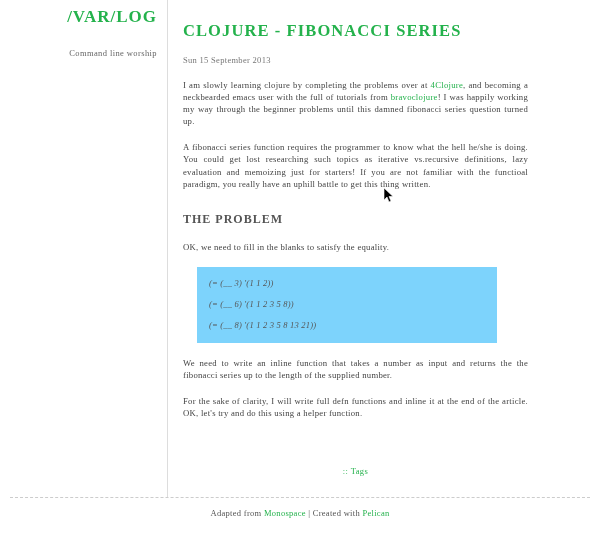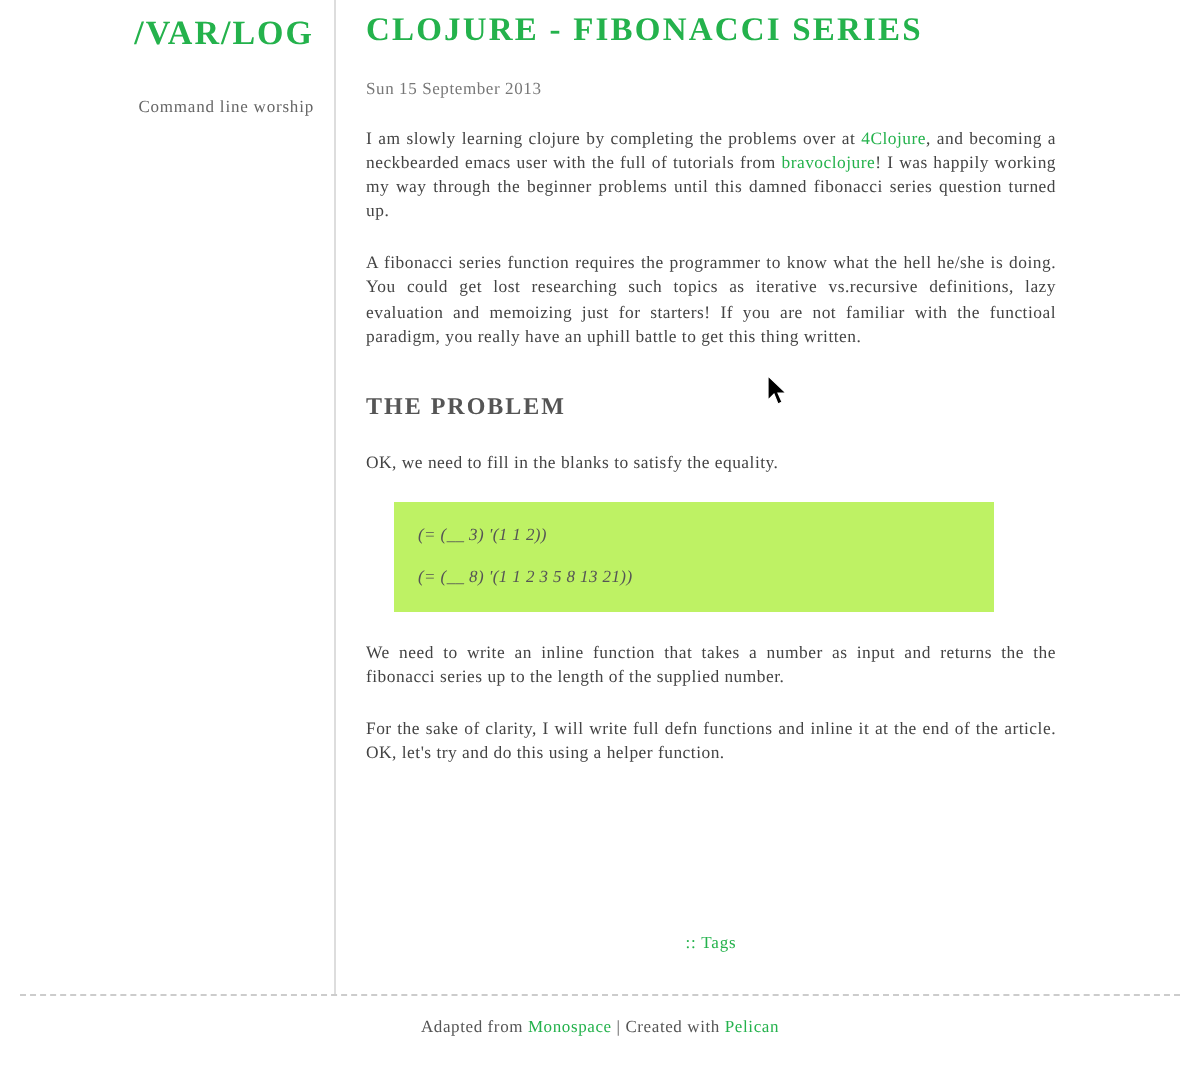--- a/index.html
+++ b/index.html
@@ -53,21 +53,21 @@
     letter-spacing: 0.4px;
     line-height: 12px;
     padding-left: 44px;
   }
   
   .main {
     position: absolute;
     left: 183px;
     top: 0;
     width: 345px;
-    padding-top: 4px;
+    padding-top: 20px;
   }
   h1.post-title {
     font-size: 16.5px;
     font-weight: bold;
     letter-spacing: 1.1px;
     color: #24b24c;
     margin: 0 0 0 0;
     line-height: 22px;
   }
   .post-date {
@@ -89,21 +89,21 @@
     text-decoration: none;
   }
   h2.section-title {
     font-size: 12px;
     font-weight: bold;
     letter-spacing: 1px;
     color: #555555;
     margin: 22px 0 0 0;
   }
   .code-block {
-    background: #bef264;
+    background: #7dd3fc;
     margin: 14px 0 0 14px;
     padding: 10px 12px 12px 12px;
     width: 300px;
     box-sizing: border-box;
   }
   .code-line {
     font-size: 8.5px;
     line-height: 12px;
     color: #555555;
     font-style: italic;
@@ -181,20 +181,21 @@
     <p class="body-text"><span>I am slowly learning clojure by completing the problems over at </span><a href="#">4Clojure</a><span>, and becoming a neckbearded emacs user with the full of tutorials from </span><a href="#">bravoclojure</a><span>! I was happily working my way through the beginner problems until this damned fibonacci series question turned up.</span></p>
 
     <p class="body-text">A fibonacci series function requires the programmer to know what the hell he/she is doing. You could get lost researching such topics as iterative vs.recursive definitions, lazy evaluation and memoizing just for starters! If you are not familiar with the functioal paradigm, you really have an uphill battle to get this thing written.</p>
 
     <h2 class="section-title">THE PROBLEM</h2>
 
     <p class="body-text">OK, we need to fill in the blanks to satisfy the equality.</p>
 
     <div class="code-block">
       <div class="code-line">(= (__ 3) '(1 1 2))</div>
+      <div class="code-line">(= (__ 6) '(1 1 2 3 5 8))</div>
       <div class="code-line">(= (__ 8) '(1 1 2 3 5 8 13 21))</div>
     </div>
 
     <p class="body-text">We need to write an inline function that takes a number as input and returns the the fibonacci series up to the length of the supplied number.</p>
 
 
     <p class="body-text">For the sake of clarity, I will write full defn functions and inline it at the end of the article. OK, let's try and do this using a helper function.</p>
 
   </div>
 

